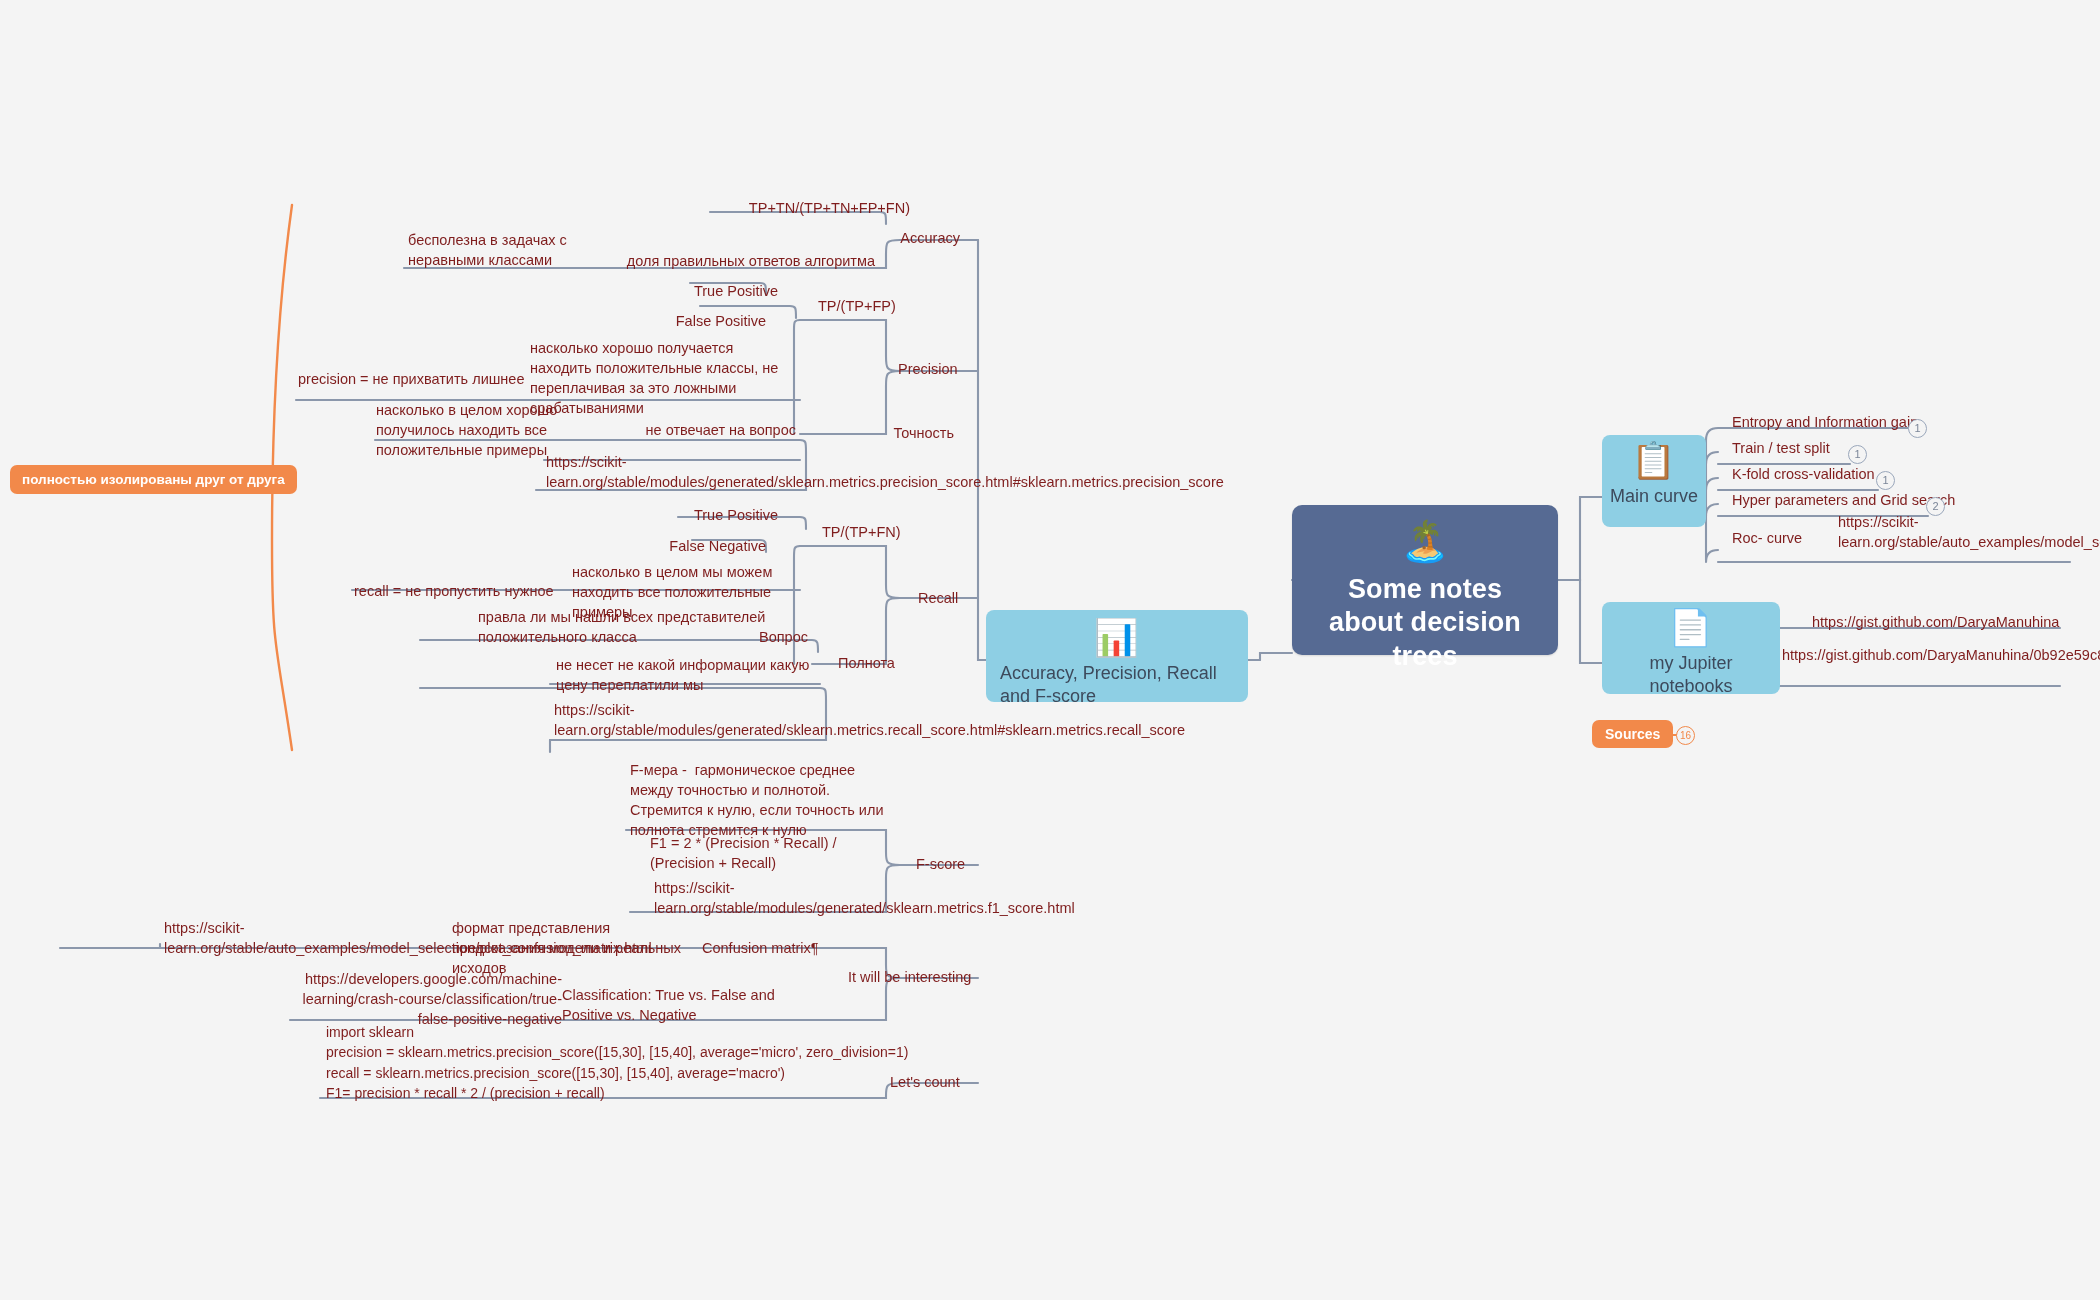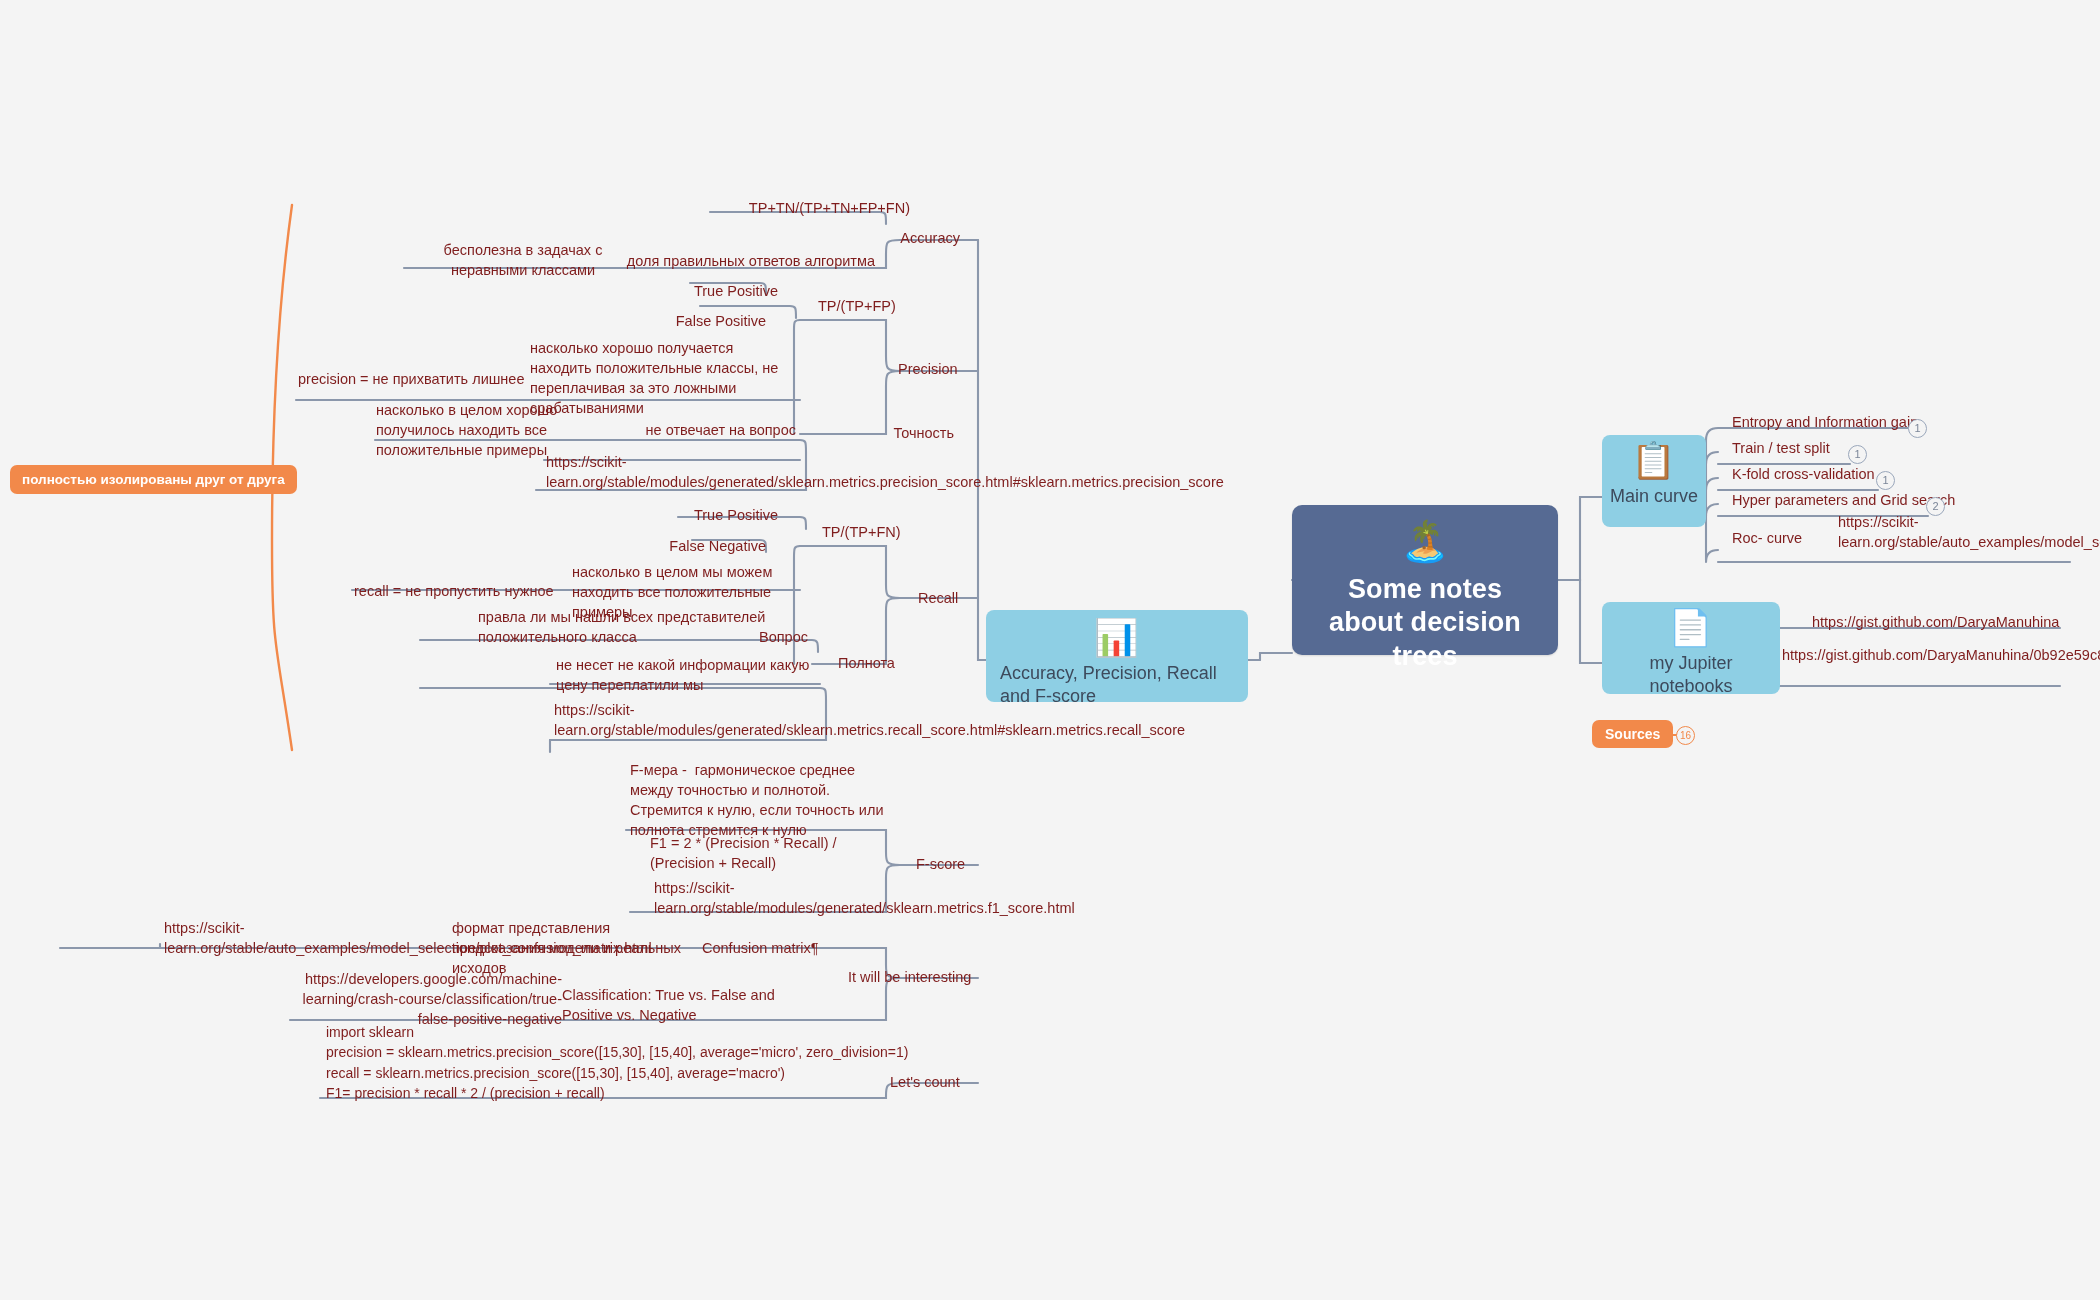--- a/index.html
+++ b/index.html
@@ -207,21 +207,21 @@
     <div class="mtitle" style="margin-top:6px;">my Jupiter notebooks</div>
   </div>
 
   <div class="orange-label" style="left:10px;top:465px;">полностью изолированы друг от друга</div>
 
   <div class="sources-badge" style="left:1592px;top:720px;">Sources</div>
   <div class="count-badge orange" style="left:1676px;top:726px;font-size:10px;">16</div>
 
   <div class="tnode r" style="left:560px;top:198px;width:350px;">TP+TN/(TP+TN+FP+FN)</div>
   <div class="tnode r" style="left:760px;top:228px;width:200px;">Accuracy</div>
-  <div class="tnode l" style="left:408px;top:240px;width:230px;text-align:center;">бесполезна в задачах с неравными классами</div>
+  <div class="tnode l" style="left:408px;top:230px;width:230px;">бесполезна в задачах с неравными классами</div>
   <div class="tnode r" style="left:470px;top:251px;width:405px;">доля правильных ответов алгоритма</div>
 
   <div class="tnode r" style="left:500px;top:281px;width:278px;">True Positive</div>
   <div class="tnode r" style="left:500px;top:311px;width:266px;">False Positive</div>
   <div class="tnode l" style="left:818px;top:296px;width:160px;">TP/(TP+FP)</div>
   <div class="tnode l" style="left:898px;top:359px;width:140px;">Precision</div>
   <div class="tnode l" style="left:298px;top:369px;width:280px;">precision = не прихватить лишнее</div>
   <div class="tnode l" style="left:530px;top:338px;width:260px;">насколько хорошо получается находить положительные классы, не переплачивая за это ложными срабатываниями</div>
   <div class="tnode l" style="left:376px;top:400px;width:258px;">насколько в целом хорошо получилось находить все положительные примеры</div>
   <div class="tnode r" style="left:580px;top:420px;width:216px;">не отвечает на вопрос</div>

